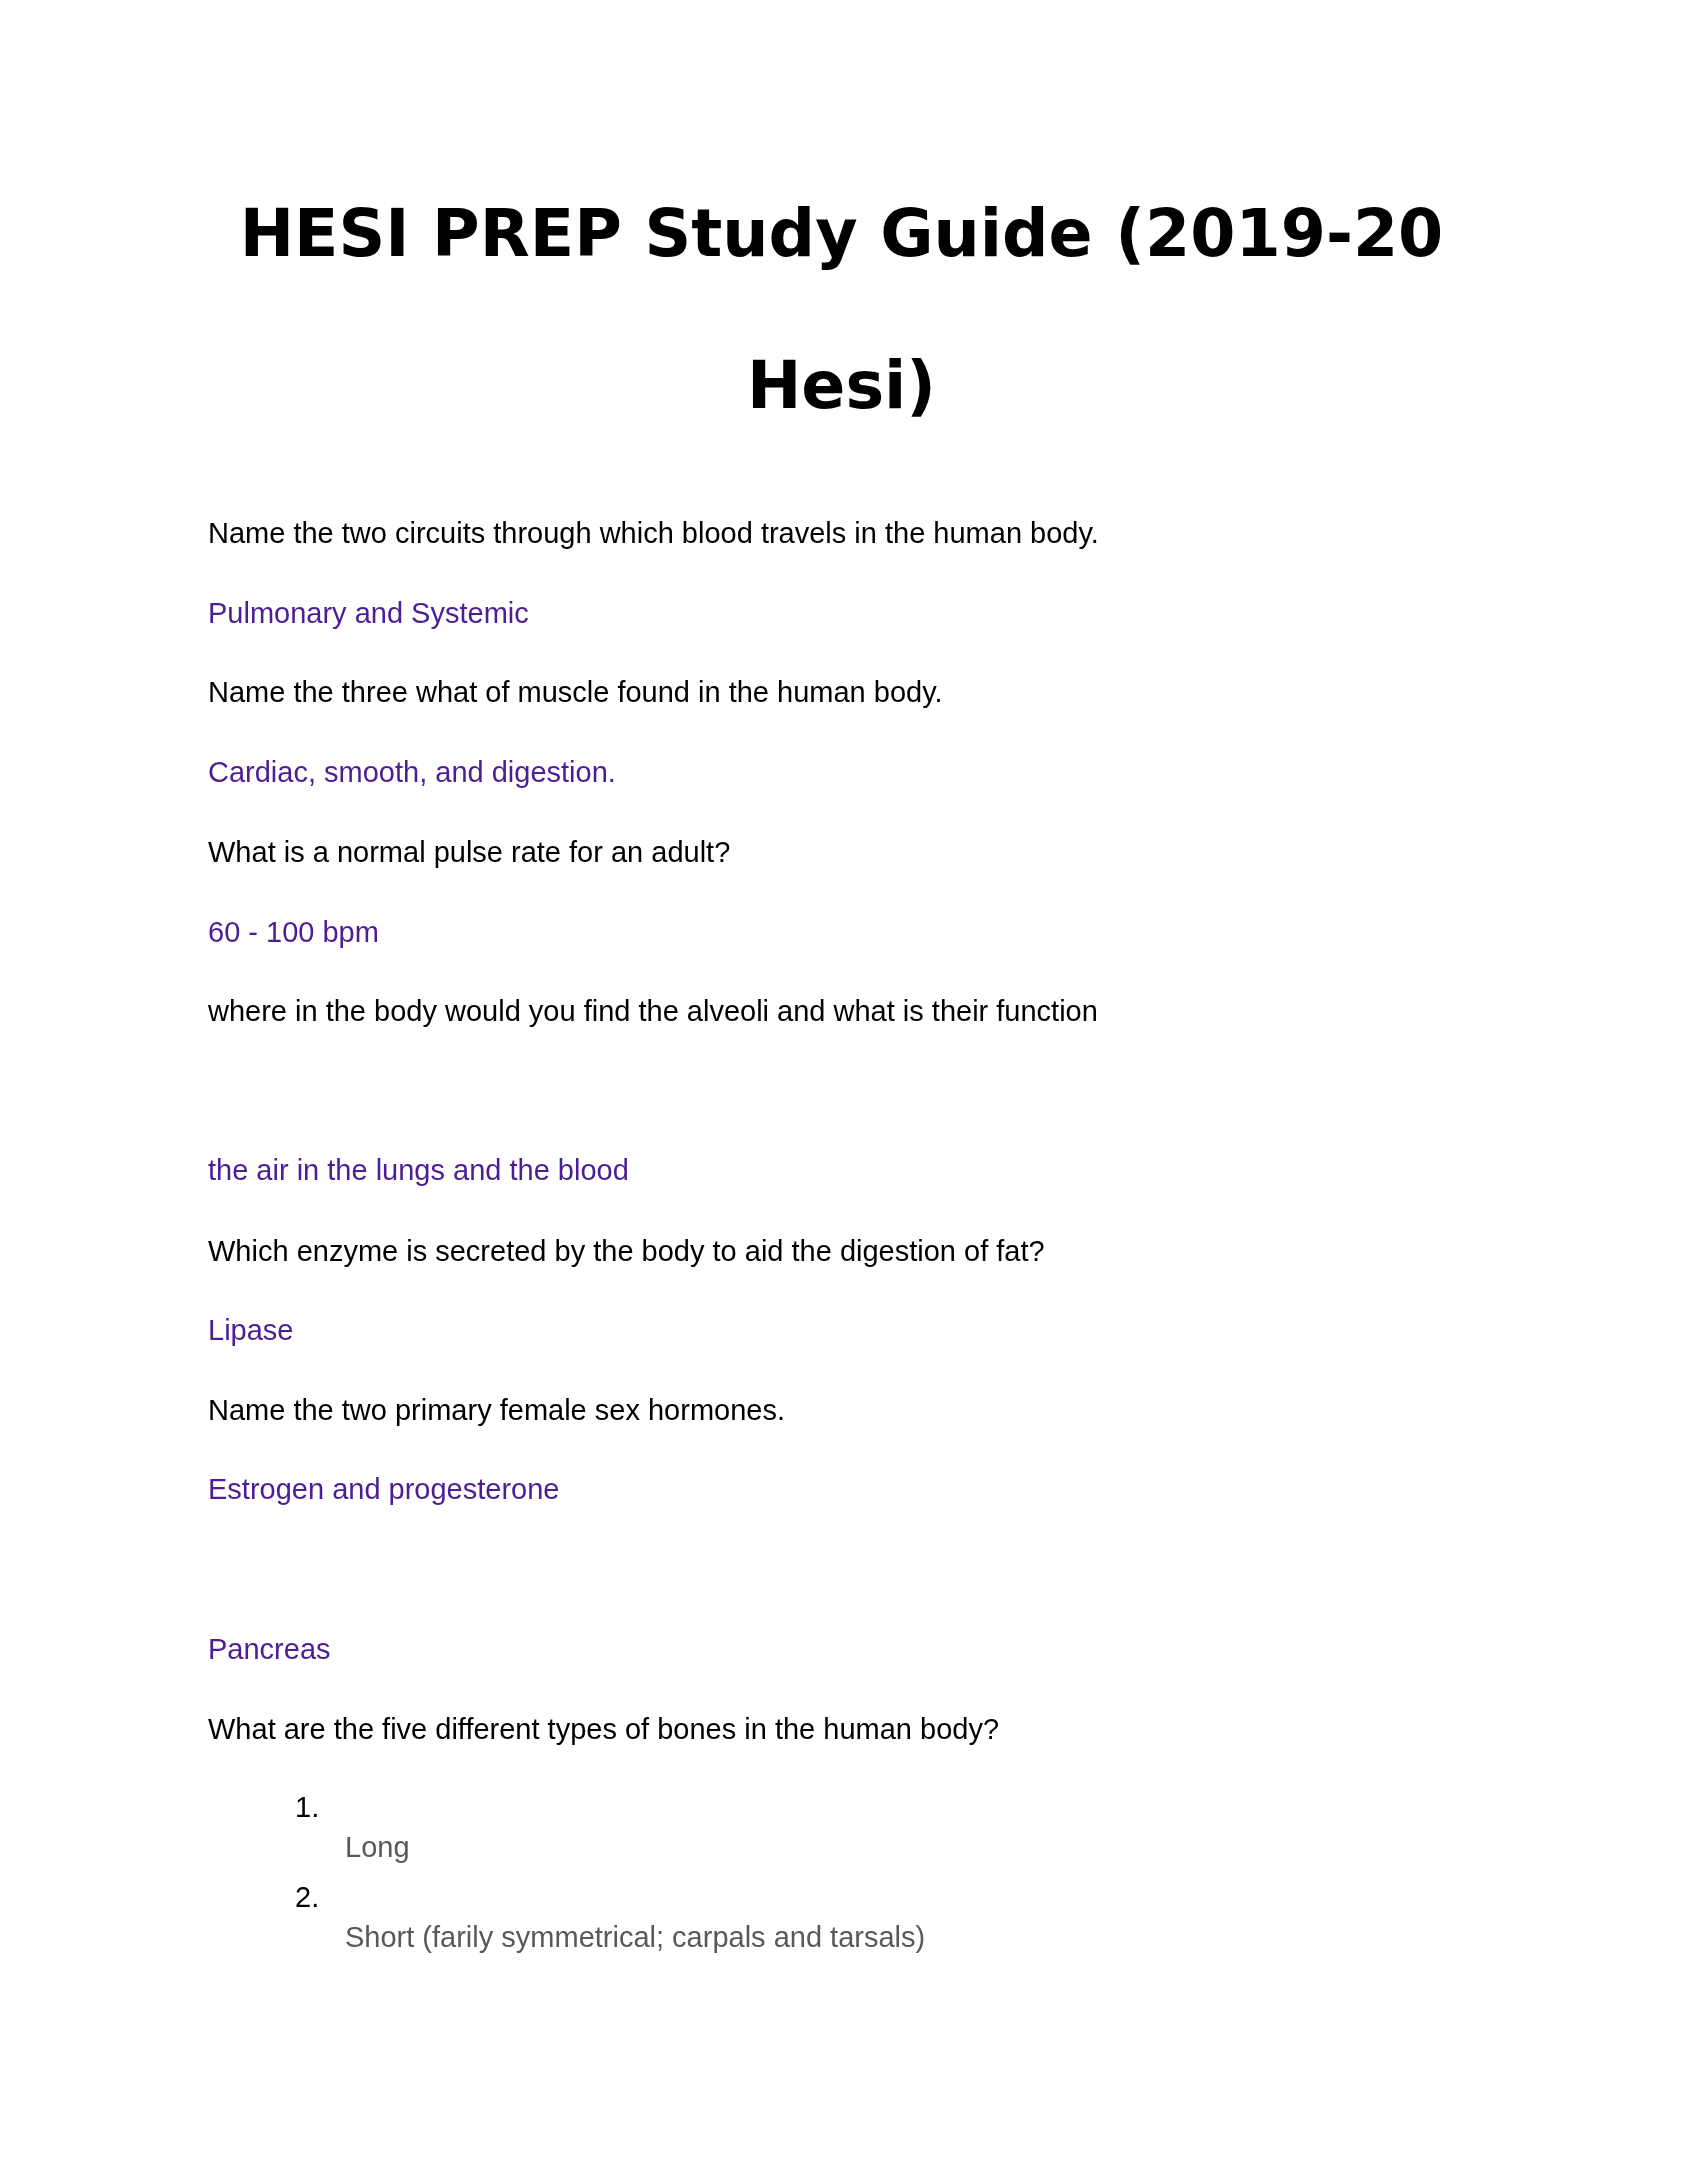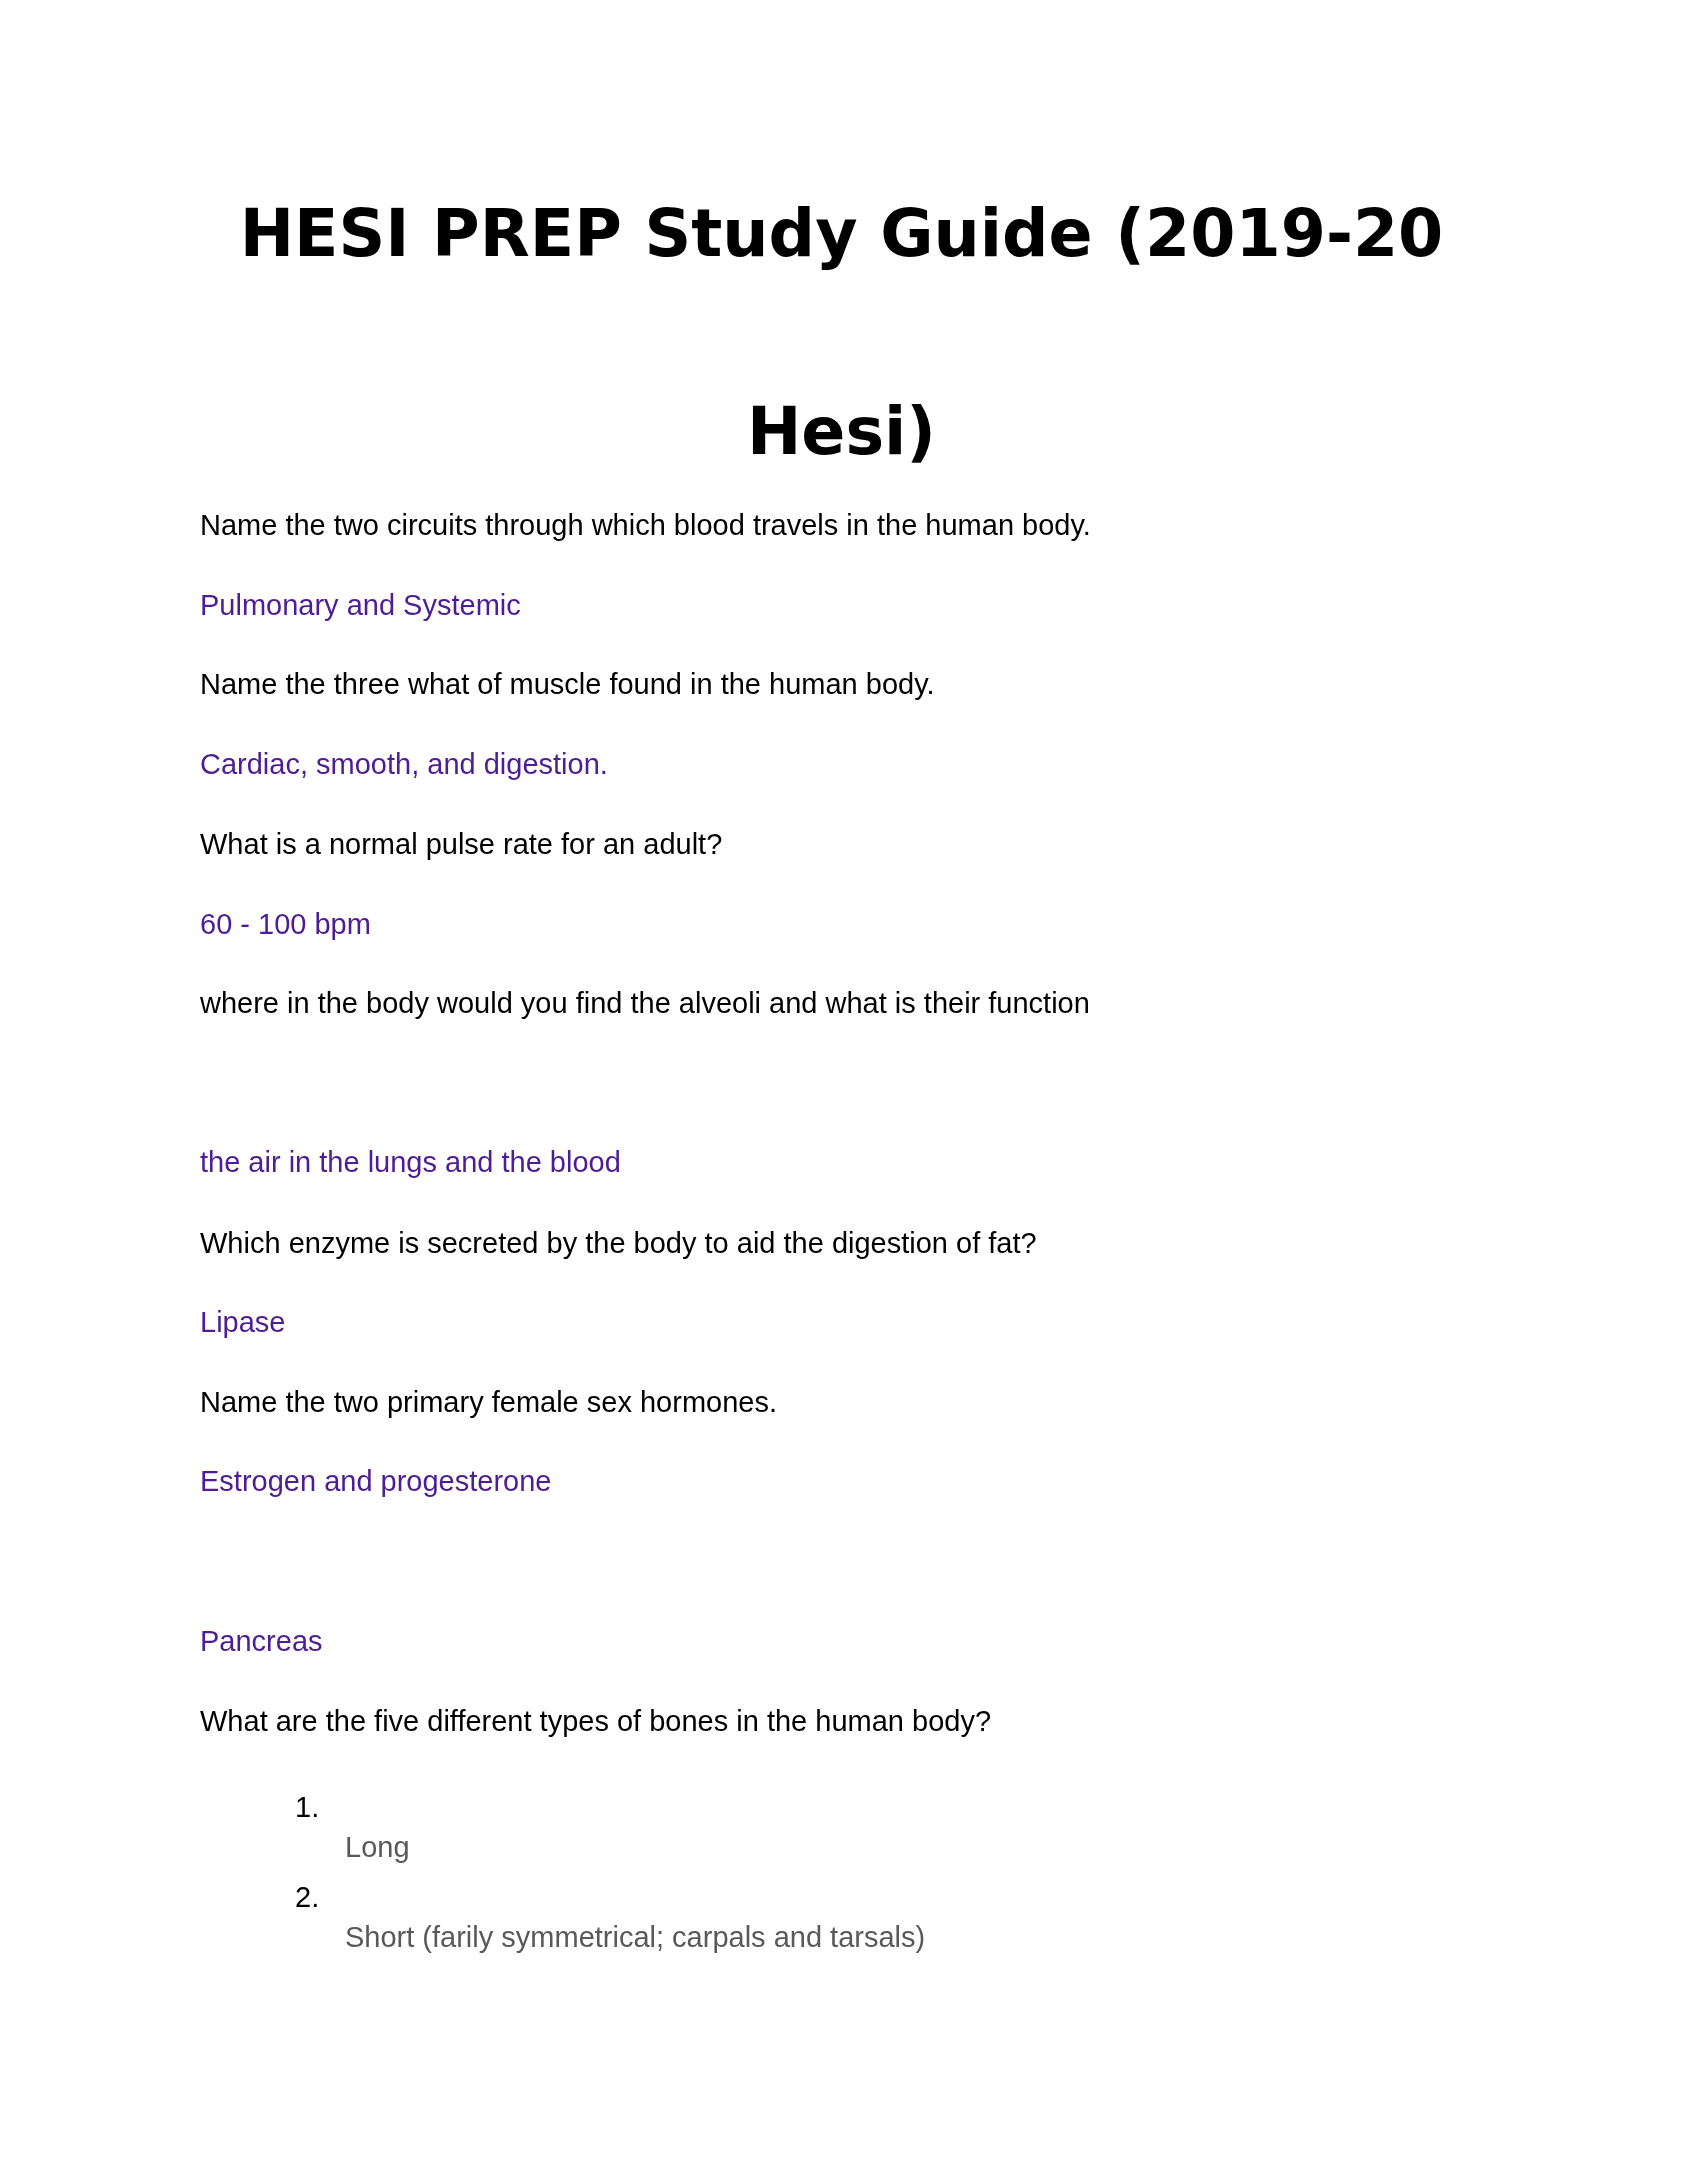--- a/index.html
+++ b/index.html
@@ -4,25 +4,25 @@
   <style>
     html, body { margin: 0; padding: 0; background: #ffffff; }
     body { width: 1683px; height: 2178px; position: relative; overflow: hidden; }
     .page { position: absolute; left: 0; top: 0; width: 1524px; height: 2178px; background: #fff; }
     .title {
       position: absolute; left: 0; width: 1683px; text-align: center;
       font-family: "DejaVu Sans", sans-serif; font-weight: bold; font-size: 65px;
       color: #000; margin: 0; line-height: 1;
     }
     .t1 { top: 201px; }
-    .t2 { top: 353px; margin-top: 46px; }
+    .t2 { top: 353px; }
     .line {
       position: absolute; left: 196px;
       font-family: "Liberation Sans", sans-serif; font-size: 29px; line-height: 1;
-      white-space: nowrap; margin: 4px;
+      white-space: nowrap; margin: 12px;
     }
     .q { color: #000000; }
     .a { color: #4c1d95; }
     .li-num {
       position: absolute; left: 295px;
       font-family: "Liberation Sans", sans-serif; font-size: 29px; line-height: 1; color: #000;
     }
     .li-text {
       position: absolute; left: 345px;
       font-family: "Liberation Sans", sans-serif; font-size: 29px; line-height: 1; color: #595959;

